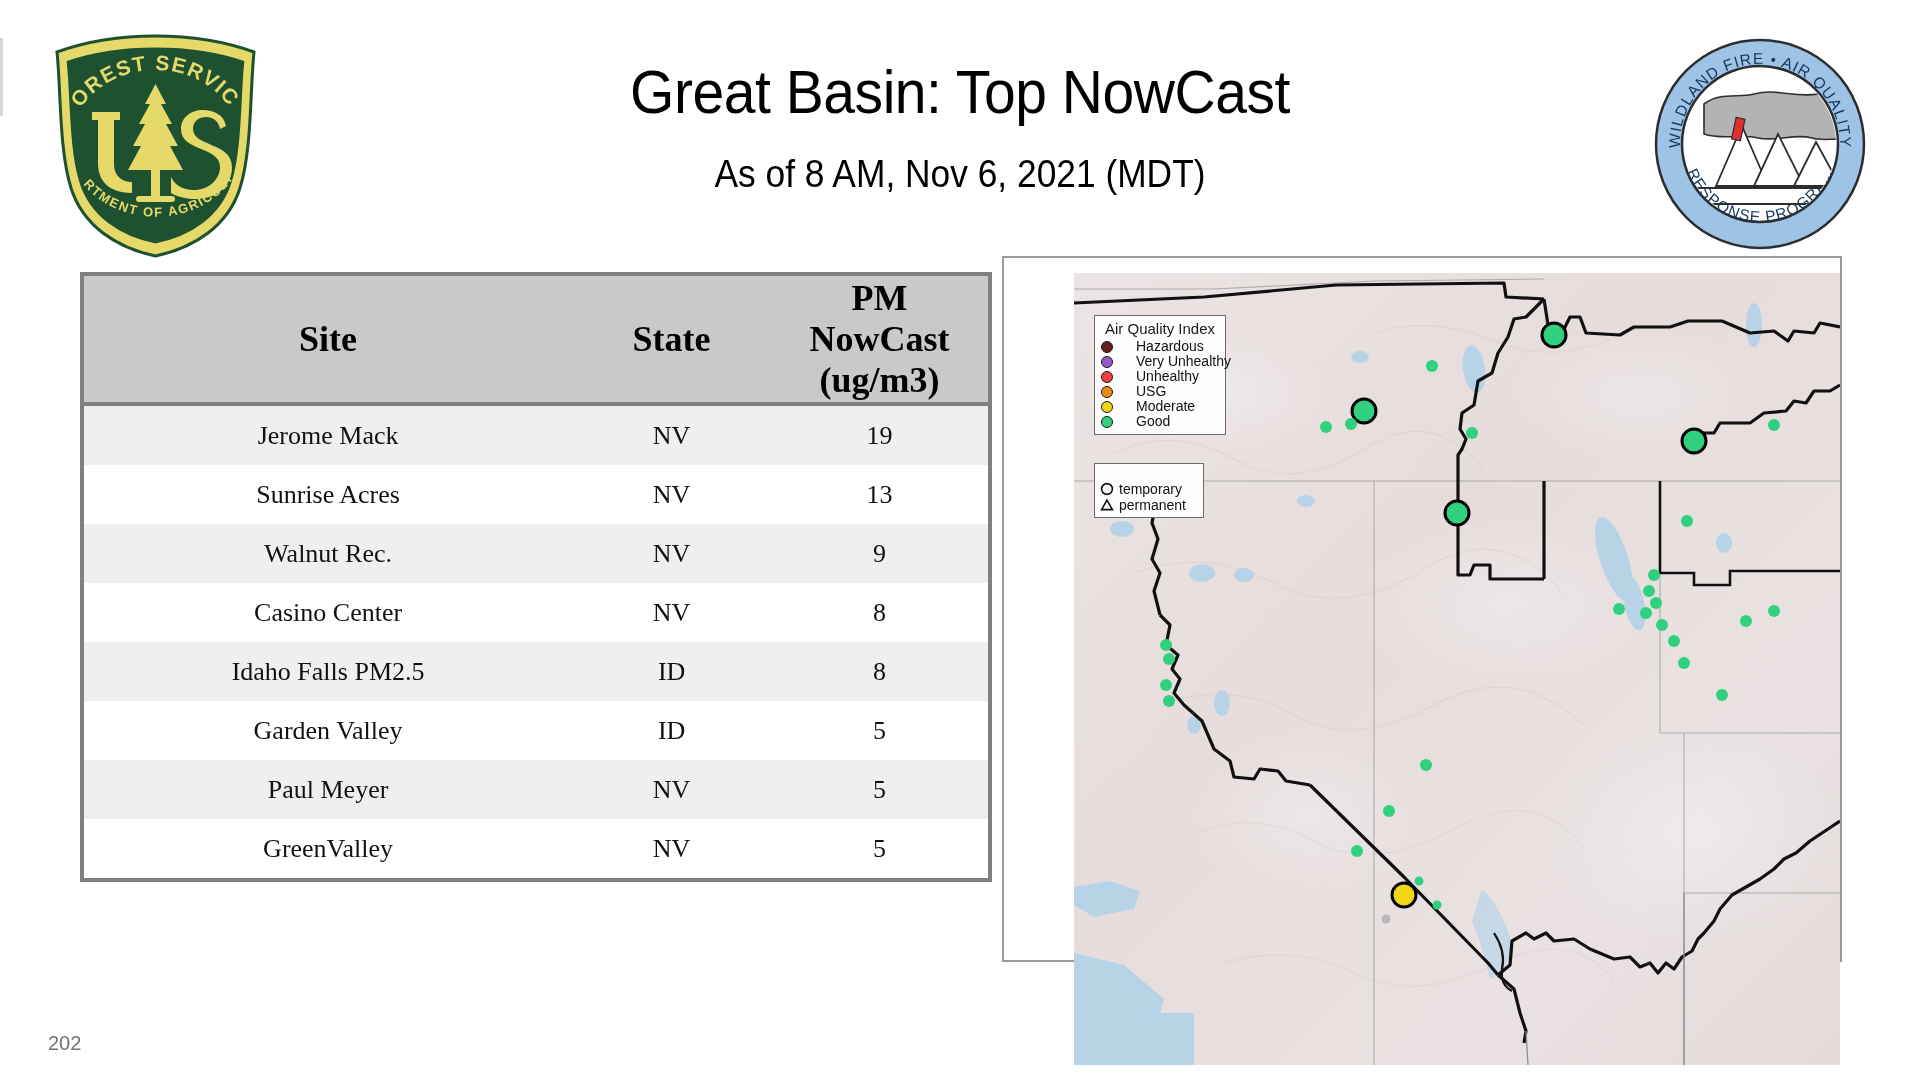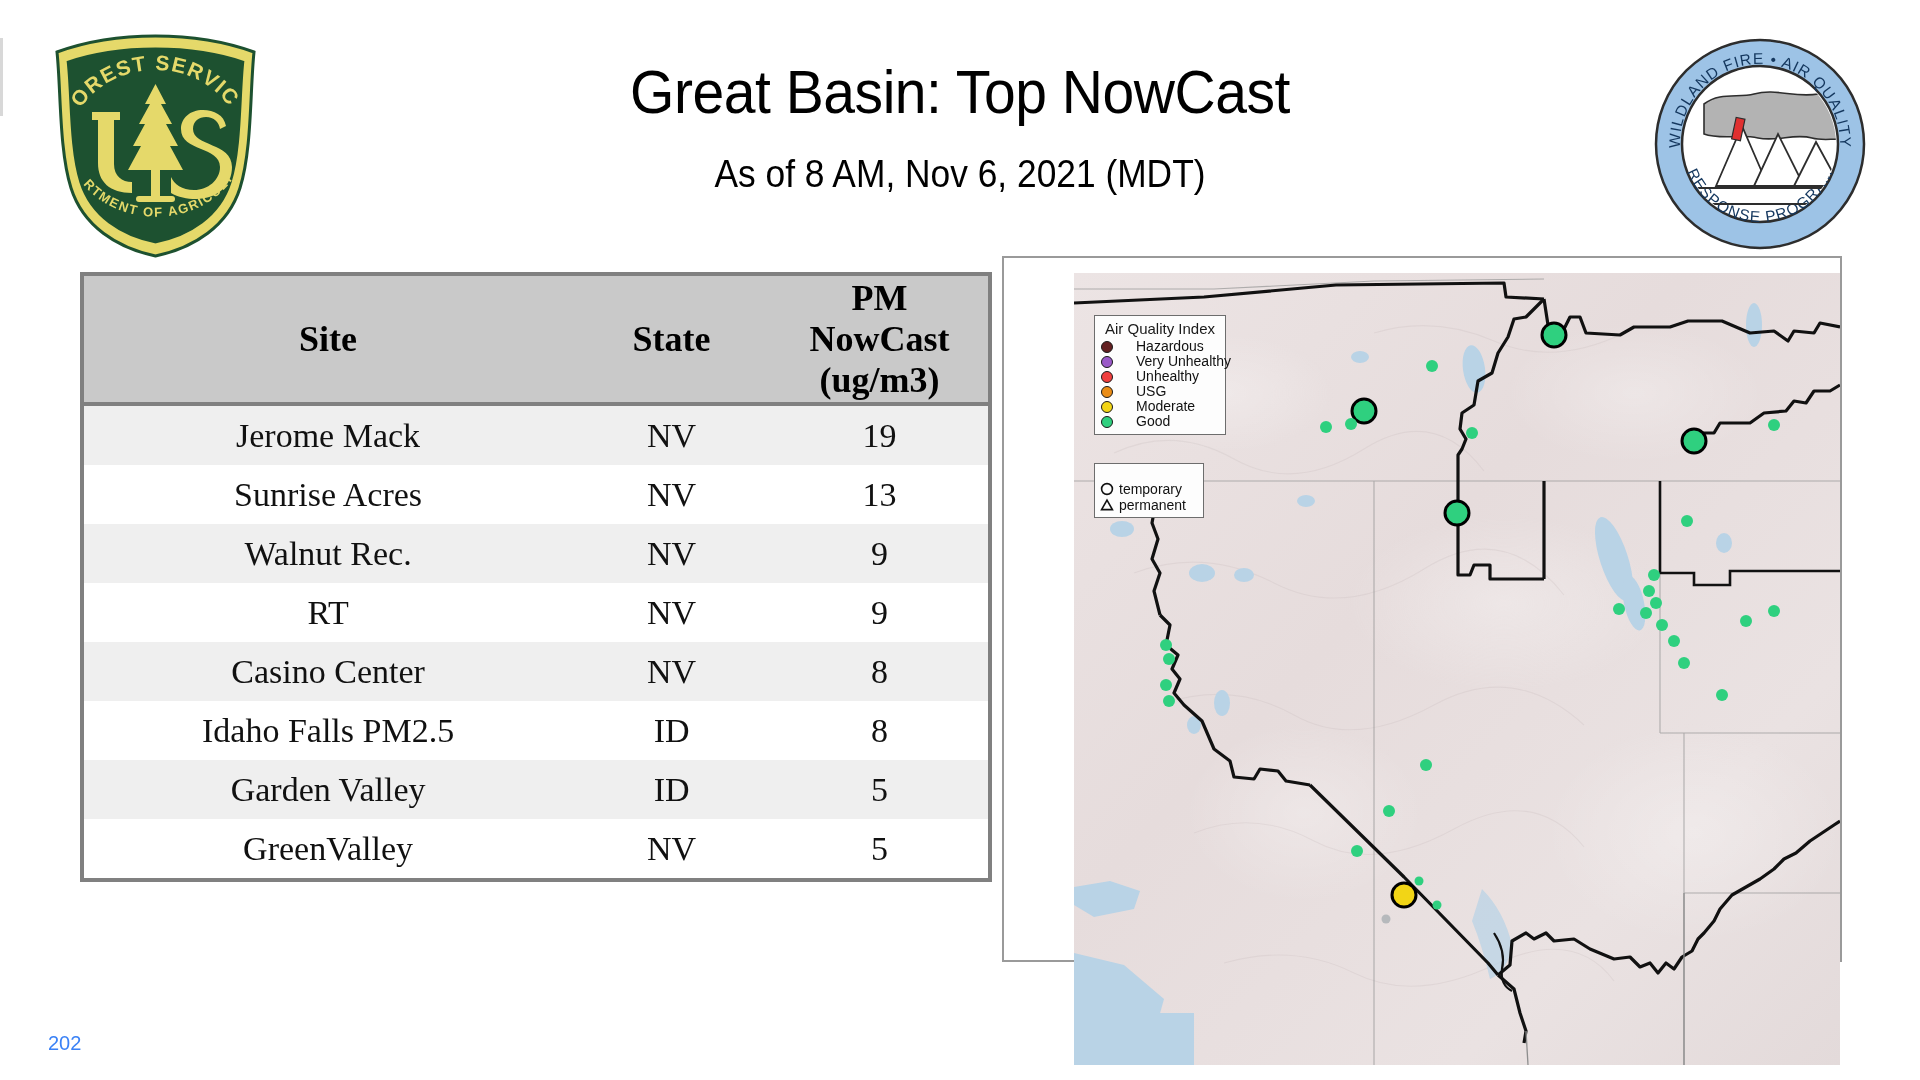--- a/index.html
+++ b/index.html
@@ -90,21 +90,21 @@
     box-sizing: border-box;
     background: #ffffff;
   }
   #aqi-table table {
     border-collapse: collapse;
     width: 100%;
     table-layout: fixed;
   }
   #aqi-table th, #aqi-table td {
     font-family: "Liberation Serif", serif;
-    font-size: 34px;
+    font-size: 26px;
     text-align: center;
     padding: 0;
     border: none;
   }
   #aqi-table thead th {
     background: #c9c9c9;
     font-weight: bold;
     font-size: 36px;
     line-height: 41px;
     height: 126px;
@@ -123,21 +123,21 @@
   .col-state { width: 22%; }
   .col-pm    { width: 24%; }
   .site-cell { transform: scaleX(0.88); transform-origin: 50% 50%; }
 
   #footer-stamp {
     position: absolute;
     left: 48px;
     top: 1032px;
     font-family: "Liberation Sans", sans-serif;
     font-size: 20px;
-    color: #3b82f6;
+    color: #737373;
     white-space: nowrap;
   }
 
   
   #map-panel {
     position: absolute;
     left: 1002px;
     top: 256px;
     width: 840px;
     height: 706px;
@@ -325,37 +325,37 @@
             <td><span class="site-cell">Sunrise Acres</span></td>
             <td>NV</td>
             <td>13</td>
           </tr>
           <tr>
             <td><span class="site-cell">Walnut Rec.</span></td>
             <td>NV</td>
             <td>9</td>
           </tr>
           <tr>
-            <td><span class="site-cell">RT</span></td>
-            <td>NV</td>
-            <td>9</td>
-          </tr>
-          <tr>
             <td><span class="site-cell">Casino Center</span></td>
             <td>NV</td>
             <td>8</td>
           </tr>
           <tr>
             <td><span class="site-cell">Idaho Falls PM2.5</span></td>
             <td>ID</td>
             <td>8</td>
           </tr>
           <tr>
             <td><span class="site-cell">Garden Valley</span></td>
             <td>ID</td>
+            <td>5</td>
+          </tr>
+          <tr>
+            <td><span class="site-cell">Paul Meyer</span></td>
+            <td>NV</td>
             <td>5</td>
           </tr>
           <tr>
             <td><span class="site-cell">GreenValley</span></td>
             <td>NV</td>
             <td>5</td>
           </tr>
         </tbody>
     </table>
   </div>

